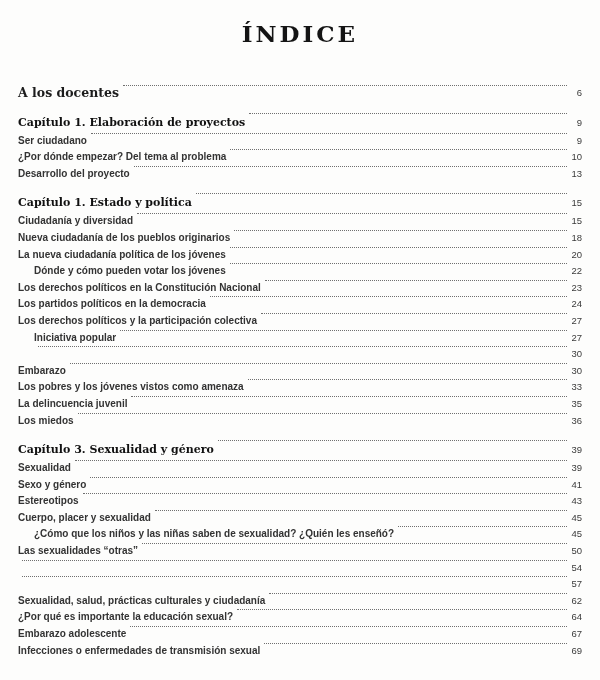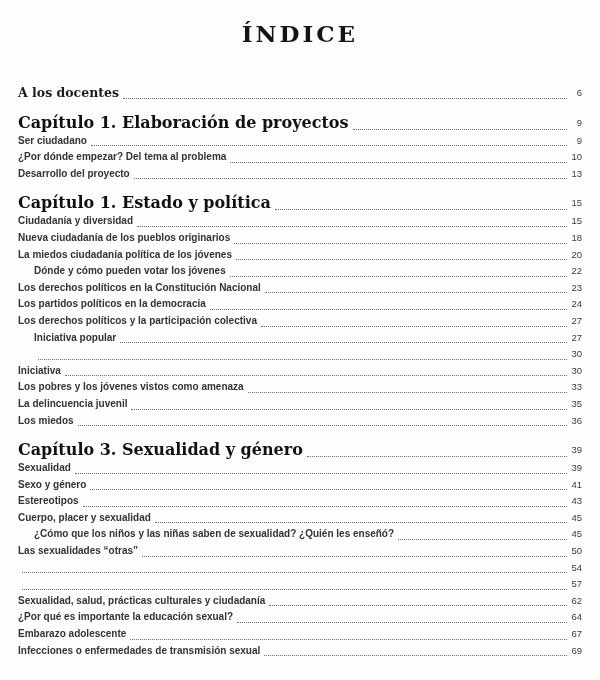--- a/index.html
+++ b/index.html
@@ -29,21 +29,21 @@
     font-weight: bold;
     font-size: 23px;
     letter-spacing: 3px;
     color: #141414;
   }
   .toc {
     margin-top: 38px;
   }
   .row {
     display: flex;
-    align-items: flex-end;
+    align-items: flex-start;
     line-height: 16.6px;
   }
   .row .label {
     white-space: nowrap;
   }
   .row .leader {
     flex: 1;
     min-width: 8px;
     border-bottom: 1px dotted #6f6f6f;
     margin: 0 3px 3px 4px;
@@ -67,21 +67,21 @@
     color: #1c1c1c;
   }
   
   .row.chapter {
     margin-top: 11px;
     line-height: 20px;
   }
   .row.chapter .label {
     font-family: "DejaVu Serif", "Liberation Serif", serif;
     font-weight: bold;
-    font-size: 16px;
+    font-size: 11px;
     color: #111111;
   }
   
   .row.entry .label,
   .row.sub .label {
     font-family: "Liberation Sans", sans-serif;
     font-weight: bold;
     font-size: 10px;
     color: #333333;
   }
@@ -130,21 +130,21 @@
         <span class="label">Ciudadanía y diversidad</span>
         <span class="leader"></span>
         <span class="page-num">15</span>
       </div>
       <div class="row entry">
         <span class="label">Nueva ciudadanía de los pueblos originarios</span>
         <span class="leader"></span>
         <span class="page-num">18</span>
       </div>
       <div class="row entry">
-        <span class="label">La miedos ciudadanía política de los jóvenes</span>
+        <span class="label">La nueva ciudadanía política de los jóvenes</span>
         <span class="leader"></span>
         <span class="page-num">20</span>
       </div>
       <div class="row sub">
         <span class="label">Dónde y cómo pueden votar los jóvenes</span>
         <span class="leader"></span>
         <span class="page-num">22</span>
       </div>
       <div class="row entry">
         <span class="label">Los derechos políticos en la Constitución Nacional</span>
@@ -164,21 +164,21 @@
       <div class="row sub">
         <span class="label">Iniciativa popular</span>
         <span class="leader"></span>
         <span class="page-num">27</span>
       </div>
       <div class="row sub">
         <span class="leader"></span>
         <span class="page-num">30</span>
       </div>
       <div class="row entry">
-        <span class="label">Iniciativa</span>
+        <span class="label">Embarazo</span>
         <span class="leader"></span>
         <span class="page-num">30</span>
       </div>
       <div class="row entry">
         <span class="label">Los pobres y los jóvenes vistos como amenaza</span>
         <span class="leader"></span>
         <span class="page-num">33</span>
       </div>
       <div class="row entry">
         <span class="label">La delincuencia juvenil</span>

